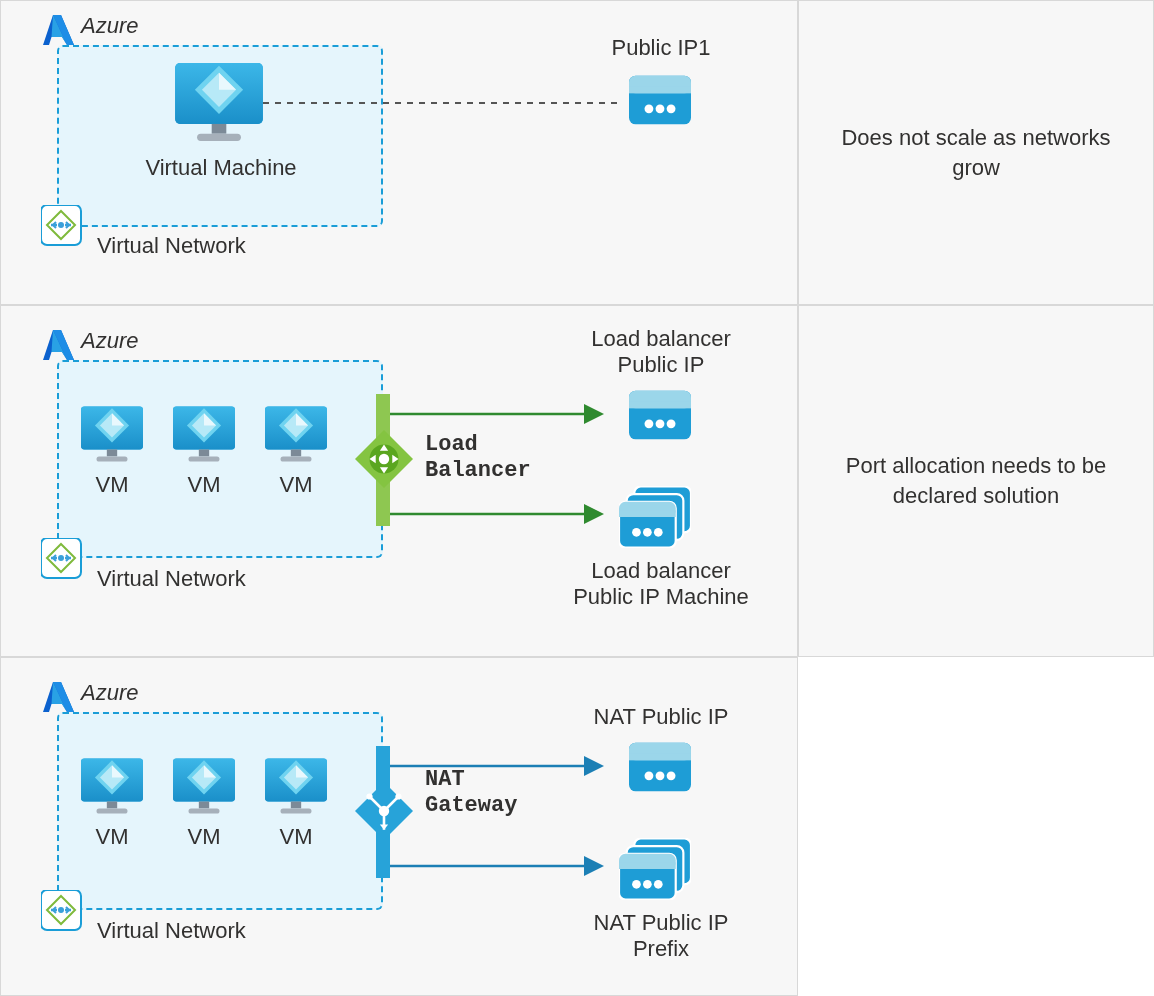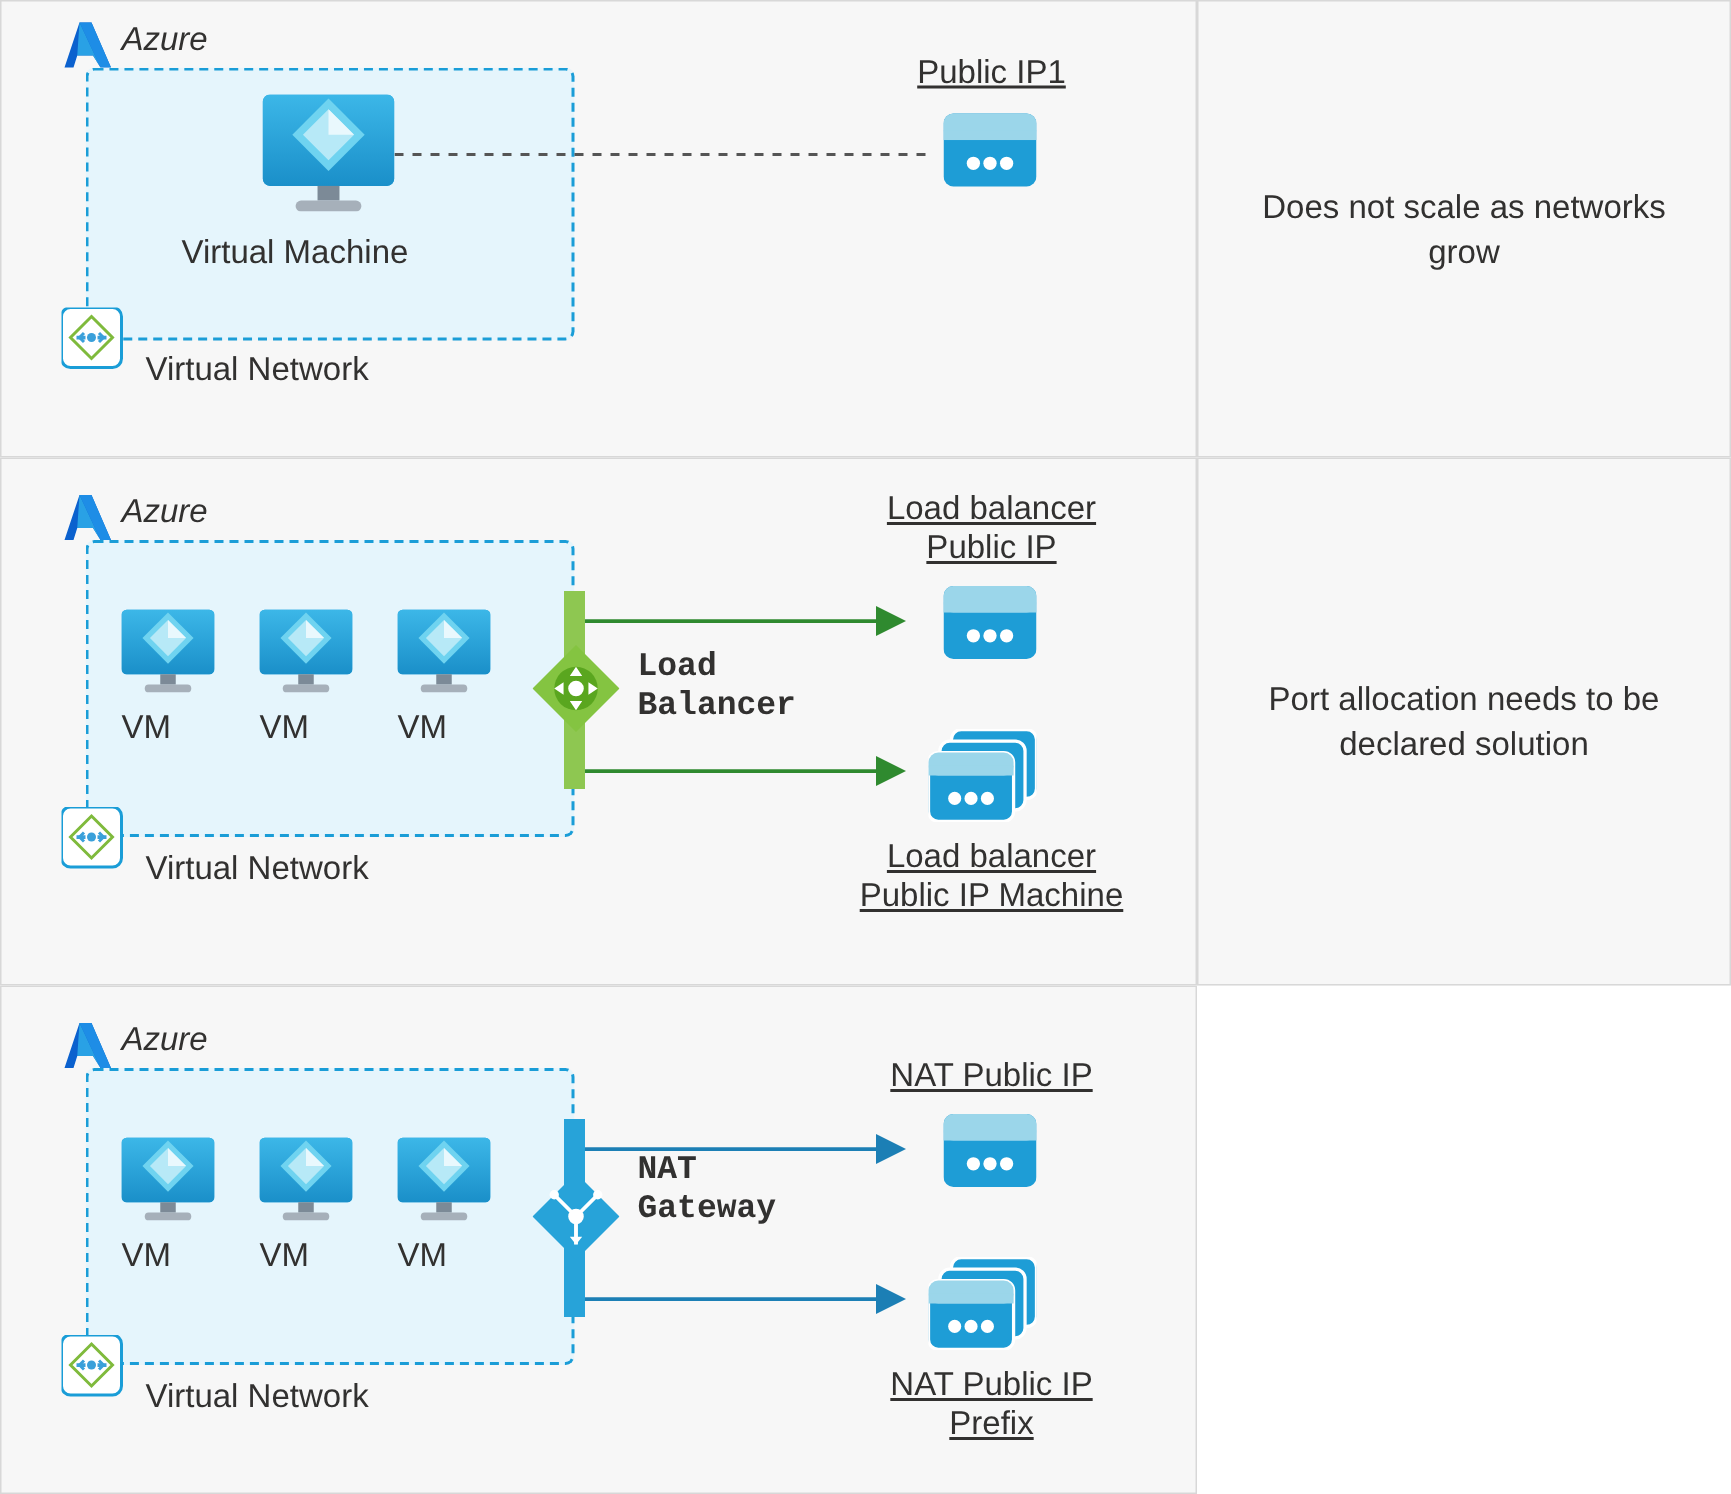--- a/index.html
+++ b/index.html
@@ -4,22 +4,22 @@
 <style>
   * { box-sizing: border-box; margin: 0; padding: 0; }
   body { width: 1154px; height: 996px; font-family: "Segoe UI", Arial, sans-serif; color: #323130; background: #fff; }
   .grid { display: grid; grid-template-columns: 798px 356px; grid-template-rows: 305px 352px 339px; }
   .cell { border: 1px solid #d8d8d8; background: #f7f7f7; position: relative; }
   .desc { display: flex; align-items: center; justify-content: center; padding: 24px 28px; }
   .desc-text { font-size: 22px; text-align: center; line-height: 1.35; }
   .azure-label { position: absolute; font-size: 22px; font-style: italic; }
   .vnet-box { position: absolute; border: 2px dashed #1a9dd7; background: #e5f5fc; border-radius: 6px; }
   .vnet-label { position: absolute; font-size: 22px; }
-  .vm-label { font-size: 22px; }
-  .pip-label { font-size: 22px; text-align: center; position: absolute; text-decoration: underline; }
+  .vm-label { font-size: 22px; text-align: center; }
+  .pip-label { font-size: 22px; text-align: center; position: absolute; }
   .sub-label { position: absolute; font-size: 22px; font-weight: 700; line-height: 1.2; font-family: Liberation Mono, monospace; }
   svg { display: block; }
 </style>
 </head>
 <body>
 
 <svg width="0" height="0" style="position:absolute">
   <defs>
 
     <g id="azure-logo">

